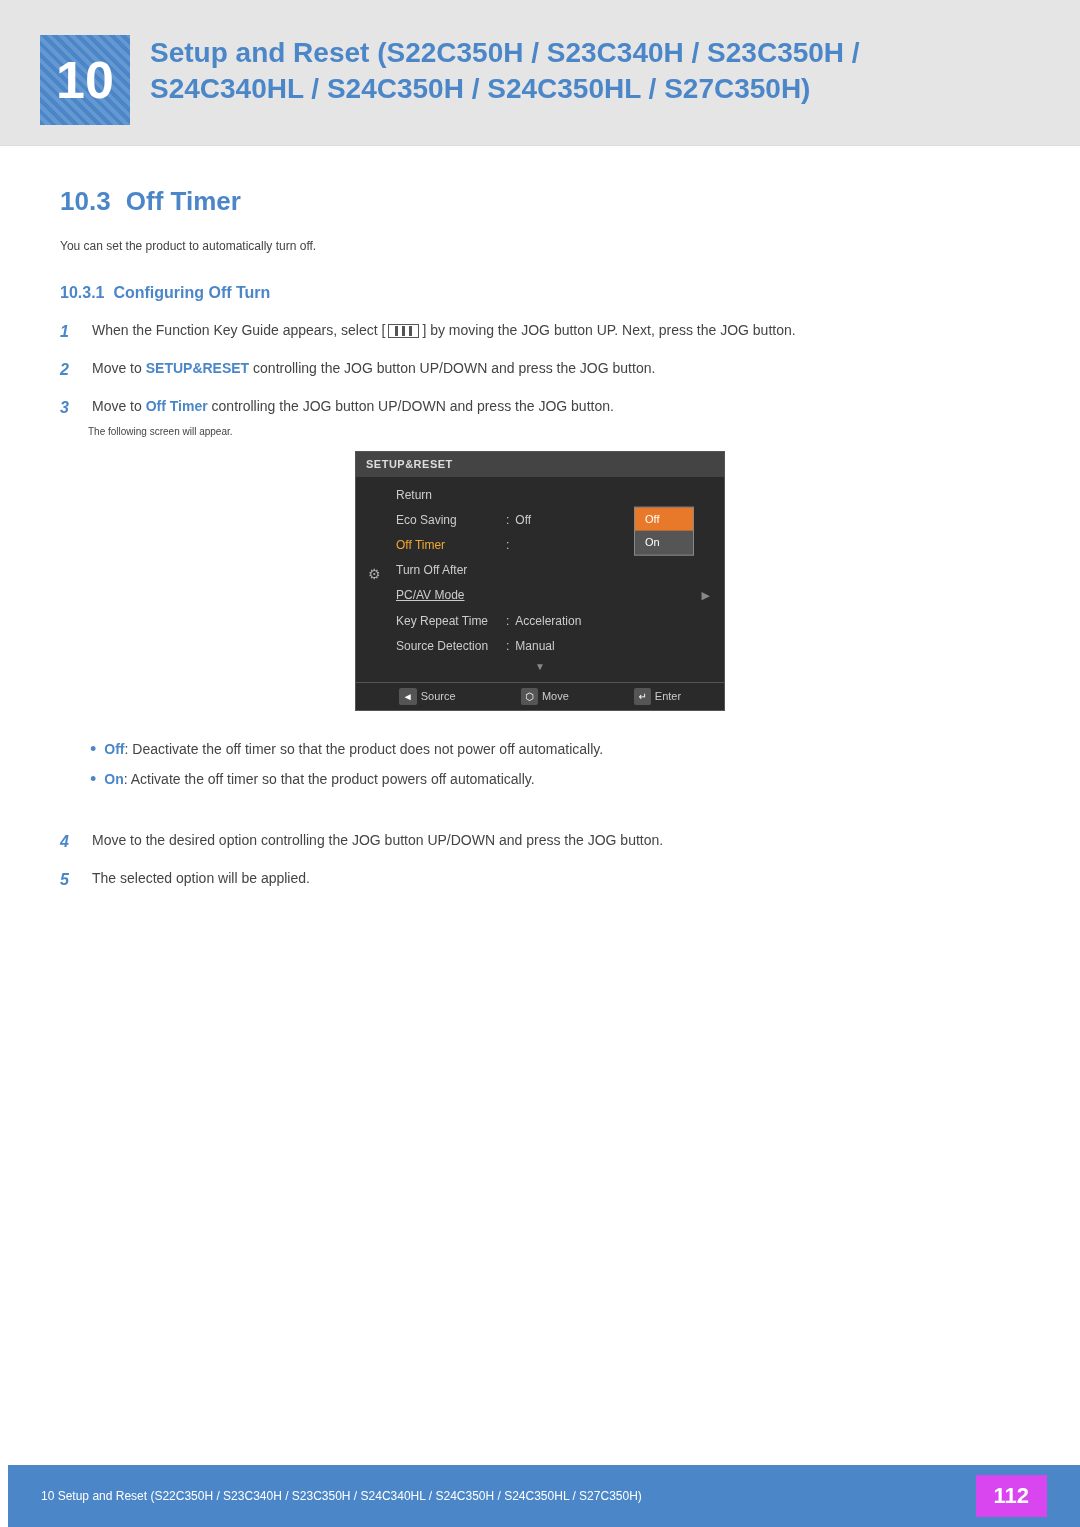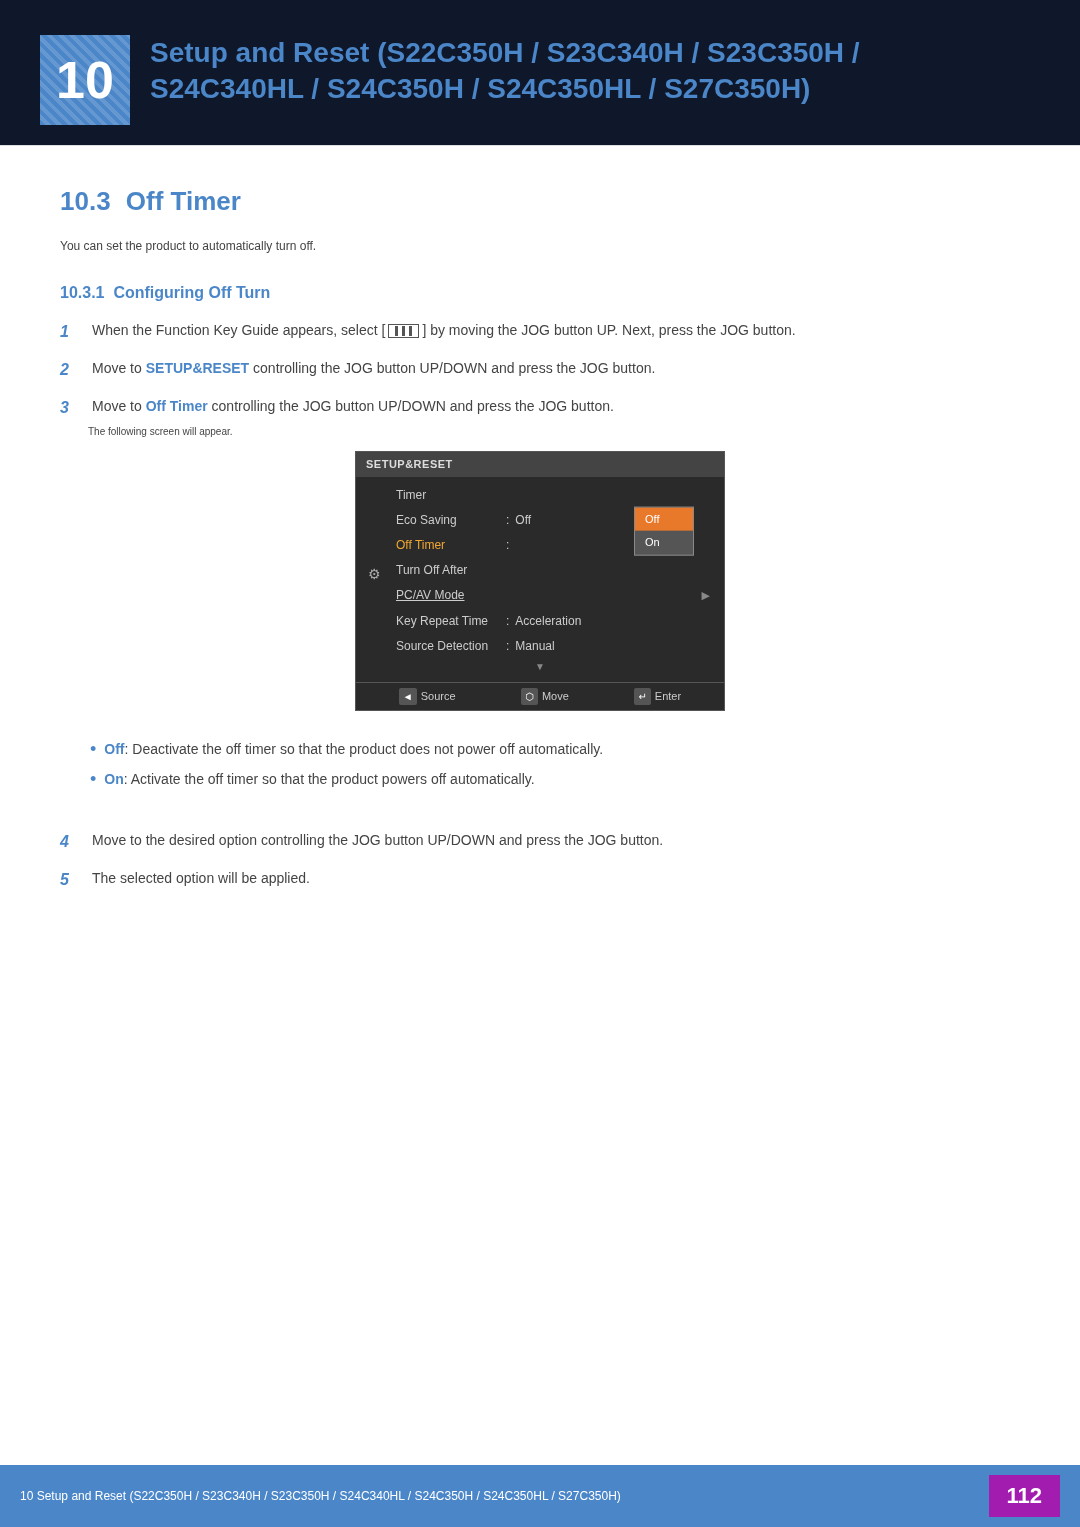--- a/index.html
+++ b/index.html
@@ -11,21 +11,21 @@
       position: relative;
       color: #333;
     }
 
     
     .chapter-header {
       display: flex;
       align-items: flex-start;
       padding: 30px 60px 20px 40px;
       border-bottom: 1px solid #ddd;
-      background: #0f172a;
+      background: #e5e5e5;
     }
     .chapter-number-box {
       background: #4a86c8;
       color: white;
       font-size: 52px;
       font-weight: bold;
       width: 90px;
       height: 90px;
       display: flex;
       align-items: center;
@@ -273,32 +273,32 @@
       color: #4a86c8;
       font-size: 18px;
       margin-right: 8px;
       line-height: 1.2;
     }
 
     
     .page-footer {
       position: absolute;
       bottom: 0;
-      left: 0;
+      left: 8px;
       right: 0;
       background: #4a86c8;
       color: white;
       font-size: 12px;
-      padding: 10px 20px;
+      padding: 10px 33px;
       display: flex;
       align-items: center;
       justify-content: space-between;
     }
     .page-number {
-      background: #a21caf;
+      background: #d946ef;
       color: white;
       font-size: 22px;
       font-weight: bold;
       padding: 8px 18px;
       min-width: 60px;
       text-align: center;
     }
 
     
     .step-extra {
@@ -359,21 +359,21 @@
           Move to <strong class="bold-blue">Off Timer</strong> controlling the JOG button UP/DOWN and press the JOG button.
         </span>
       </div>
       <div class="step-extra">The following screen will appear.</div>
 
       <div class="menu-screenshot">
         <div class="menu-title-bar">SETUP&amp;RESET</div>
         <div class="menu-body">
 
           <div class="menu-row">
-            <span class="menu-row-label">Timer</span>
+            <span class="menu-row-label">Return</span>
           </div>
 
           <div class="menu-row">
             <span class="menu-row-label">Eco Saving</span>
             <span class="menu-row-colon">:</span>
             <span class="menu-row-value">Off</span>
           </div>
 
           <div class="menu-row active-row" style="position:relative;">
             <span class="menu-row-label" style="color:#f0a830;">Off Timer</span>

